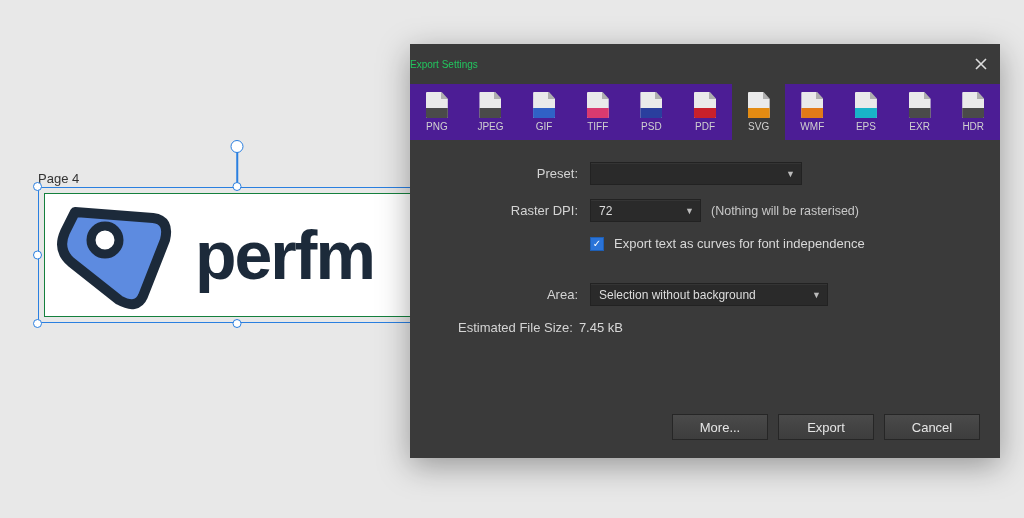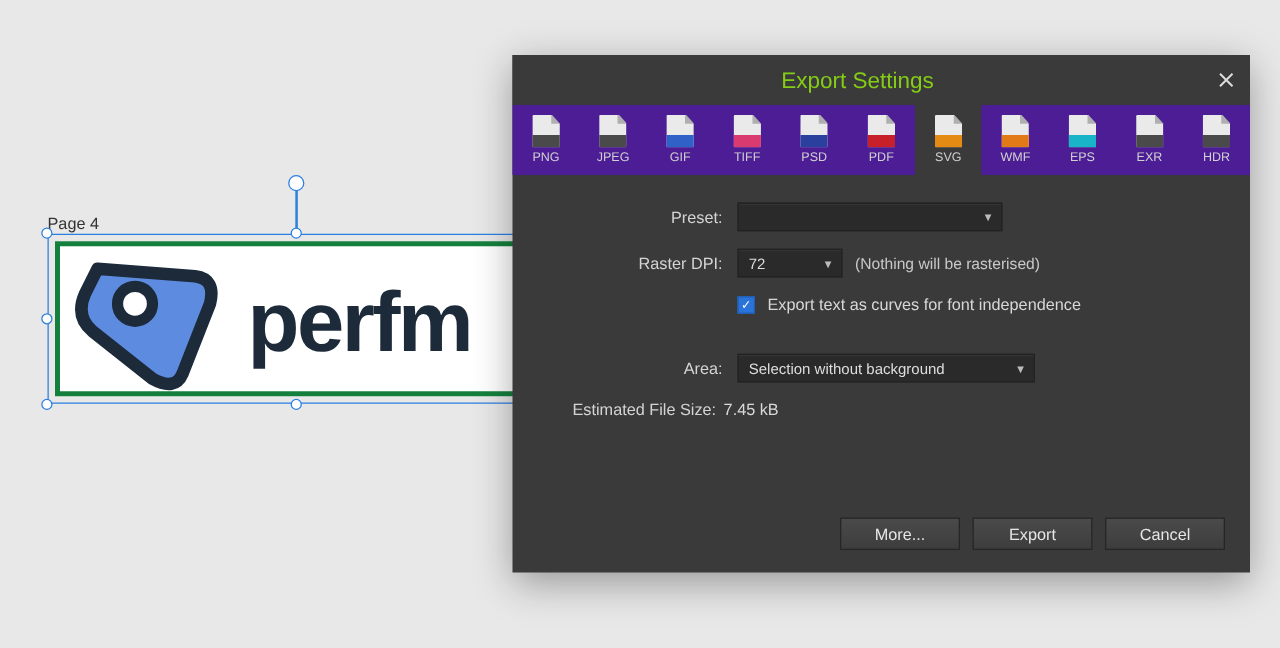--- a/index.html
+++ b/index.html
@@ -21,21 +21,21 @@
 .selection {
   position: absolute; left: 38px; top: 187px;
   width: 398px; height: 136px;
 }
 .sel-box {
   position: absolute; inset: 0;
   border: 1.5px solid #2a7fe0;
 }
 .logo-card {
   position: absolute; inset: 6px;
-  background: #fff; border: 4px solid #15803d;
+  background: #fff; border: 1px solid #15803d;
 }
 .logo-shape {
   position: absolute; left: 10px; top: 6px; width: 120px; height: 110px;
 }
 .logo-text {
   position: absolute; left: 150px; top: 22px;
   font-size: 68px; font-weight: 700; letter-spacing: -2px;
   color: #1c2a3a;
 }
 .handle {
@@ -66,21 +66,21 @@
   width: 590px; height: 414px;
   background: #3a3a3a;
   box-shadow: 0 8px 30px rgba(0,0,0,.35);
   color: #d8d8d8;
   font-size: 13px;
 }
 .titlebar {
   height: 40px; display: flex; align-items: center;
   background: #3a3a3a;
 }
-.titlebar .title { flex: 1; text-align: center; font-size: 18px; color: #84cc16; }
+.titlebar .title { flex: 1; text-align: left; font-size: 10px; color: #22c55e; }
 .titlebar .close {
   width: 38px; height: 40px; display:flex; align-items:center; justify-content:center;
   color: #ddd; font-size: 15px; cursor: pointer;
 }
 
 .format-tabs {
   display: flex; height: 56px; background: #4c1d95;
 }
 .ftab {
   flex: 1; display: flex; flex-direction: column; align-items: center; justify-content: center;
@@ -111,21 +111,21 @@
 .row .ctl { flex: 1; display: flex; align-items: center; gap: 10px; }
 
 .dd {
   height: 23px; background: #2a2a2a; border: 1px solid #222;
   display: flex; align-items: center; justify-content: space-between;
   padding: 0 6px 0 8px; color: #ddd; font-size: 12px;
   box-shadow: inset 0 1px 0 rgba(255,255,255,.05);
 }
 .dd .caret { font-size: 9px; color: #bbb; }
 .dd.preset { width: 212px; }
-.dd.dpi { width: 84px; }
+.dd.dpi { width: 111px; }
 .dd.area { width: 238px; gap: 17px; }
 
 .note { color: #c8c8c8; font-size: 12.5px; }
 
 .chk {
   width: 14px; height: 14px; display:inline-flex; align-items:center; justify-content:center;
   background: #2a73d8; border: 1px solid #1e5fb5; color: #fff; font-size: 10px;
 }
 .chk.empty { background: #2b2b2b; border: 1px solid #555; }
 

